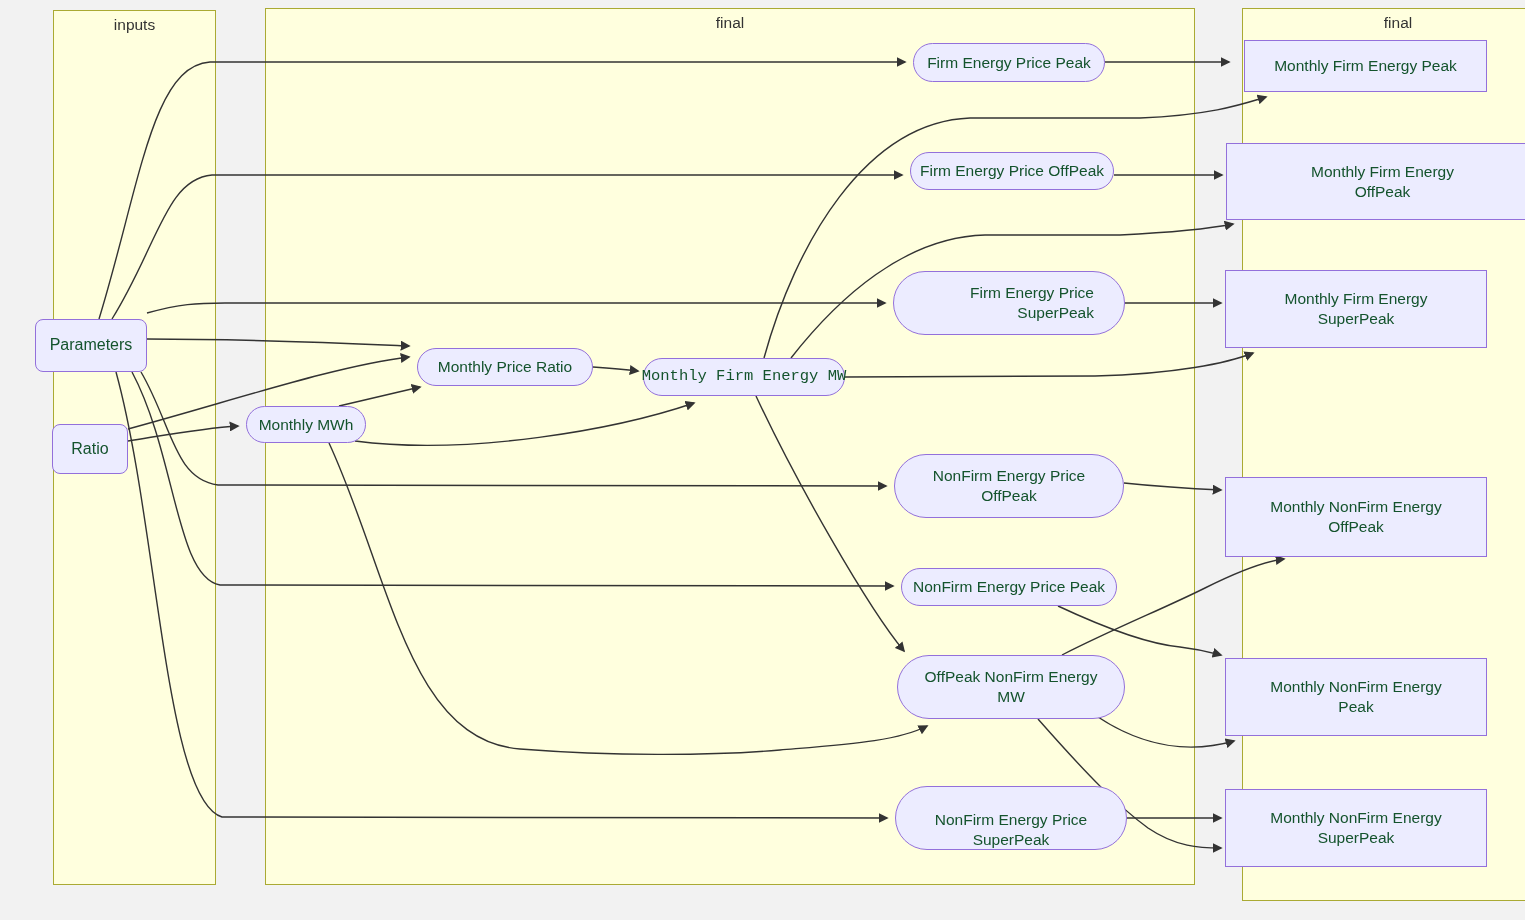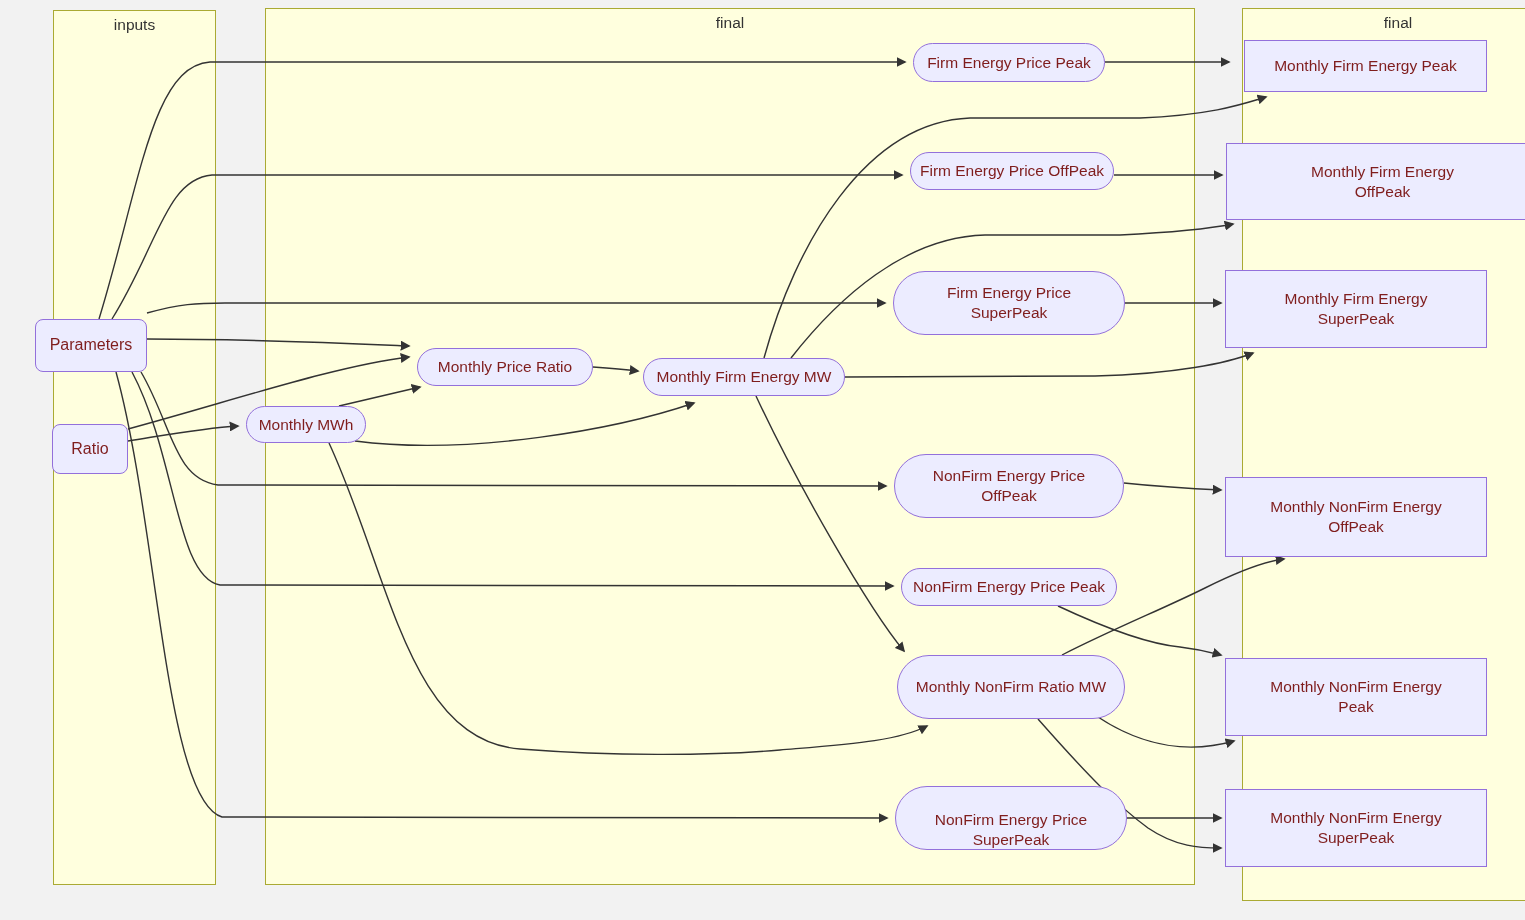--- a/index.html
+++ b/index.html
@@ -35,39 +35,39 @@
     z-index:1;
   }
   .edge{fill:none;stroke:#333333;stroke-width:1.4px;}
 
   .node{
     position:absolute;
     display:flex;align-items:center;justify-content:center;
     background:#ECECFF;
     border:1.5px solid #9370DB;
     box-sizing:border-box;
-    font-size:15.5px;line-height:1.28;color:#7f1d1d;
+    font-size:15.5px;line-height:1.28;color:#14532d;
     text-align:center;
     z-index:2;
   }
   .node span{display:block;}
   .stadium{border-radius:999px;}
   .rounded{border-radius:8px;}
   .final-box{border-width:1.2px;border-radius:0;}
   .nowrap span{white-space:nowrap;}
 
   #n-parameters{left:35px;top:319px;width:112px;height:53px;font-size:16px;}
   #n-meters{left:52px;top:424px;width:76px;height:50px;font-size:16px;}
 
   #n-firm-peak{left:913px;top:43px;width:192px;height:39px;}
   #n-firm-offpeak{left:910px;top:152px;width:204px;height:38px;}
-  #n-firm-superpeak{left:893px;top:271px;width:232px;height:64px;}
+  #n-firm-superpeak{left:893px;top:271px;width:232px;height:64px;text-align:right;}
   #n-firm-superpeak span{max-width:170px;}
   #n-weight-ratio{left:417px;top:348px;width:176px;height:38px;}
-  #n-firm-mw{left:643px;top:358px;width:202px;height:38px;}
+  #n-firm-mw{left:643px;top:358px;width:202px;height:38px;font-family:Liberation Mono, monospace;}
   #n-mwh{left:246px;top:406px;width:120px;height:37px;}
   #n-nonfirm-offpeak{left:894px;top:454px;width:230px;height:64px;}
   #n-nonfirm-offpeak span{max-width:190px;}
   #n-nonfirm-peak{left:901px;top:568px;width:216px;height:38px;}
   #n-nonfirm-mw{left:897px;top:655px;width:228px;height:64px;}
   #n-nonfirm-mw span{max-width:200px;}
   #n-nonfirm-superpeak{left:895px;top:786px;width:232px;height:64px;}
   #n-nonfirm-superpeak span{max-width:190px;margin-top:24px;}
 
   #n-final-firm-peak{left:1233px;top:40px;width:243px;height:52px;margin-left:11px;}
@@ -156,21 +156,21 @@
   <div class="node stadium nowrap" id="n-mwh">
     <span>Monthly MWh</span>
   </div>
   <div class="node stadium" id="n-nonfirm-offpeak">
     <span>NonFirm Energy Price OffPeak</span>
   </div>
   <div class="node stadium nowrap" id="n-nonfirm-peak">
     <span>NonFirm Energy Price Peak</span>
   </div>
   <div class="node stadium" id="n-nonfirm-mw">
-    <span>Monthly NonFirm Ratio MW</span>
+    <span>OffPeak NonFirm Energy MW</span>
   </div>
   <div class="node stadium" id="n-nonfirm-superpeak">
     <span>NonFirm Energy Price SuperPeak</span>
   </div>
 
   <div class="node final-box nowrap" id="n-final-firm-peak">
     <span>Monthly Firm Energy Peak</span>
   </div>
   <div class="node final-box" id="n-final-firm-offpeak">
     <span>Monthly Firm Energy OffPeak</span>

